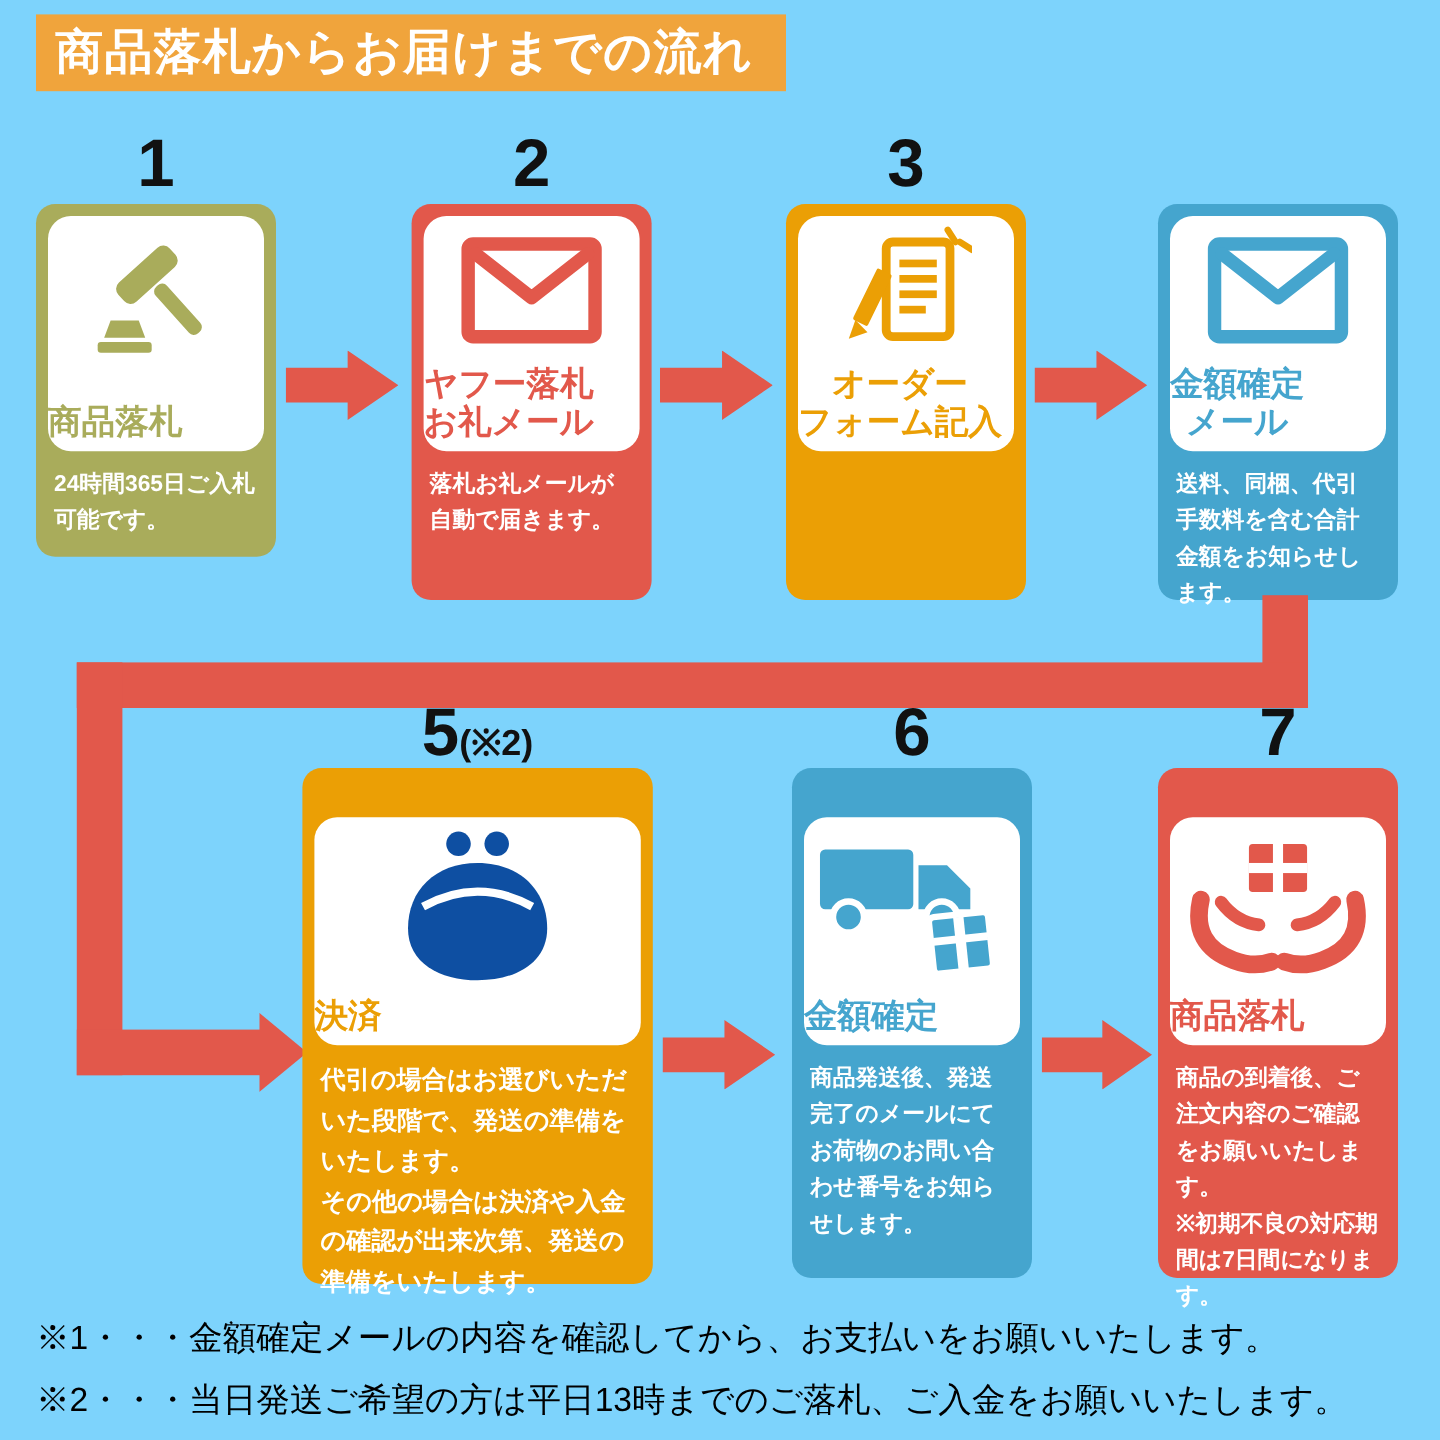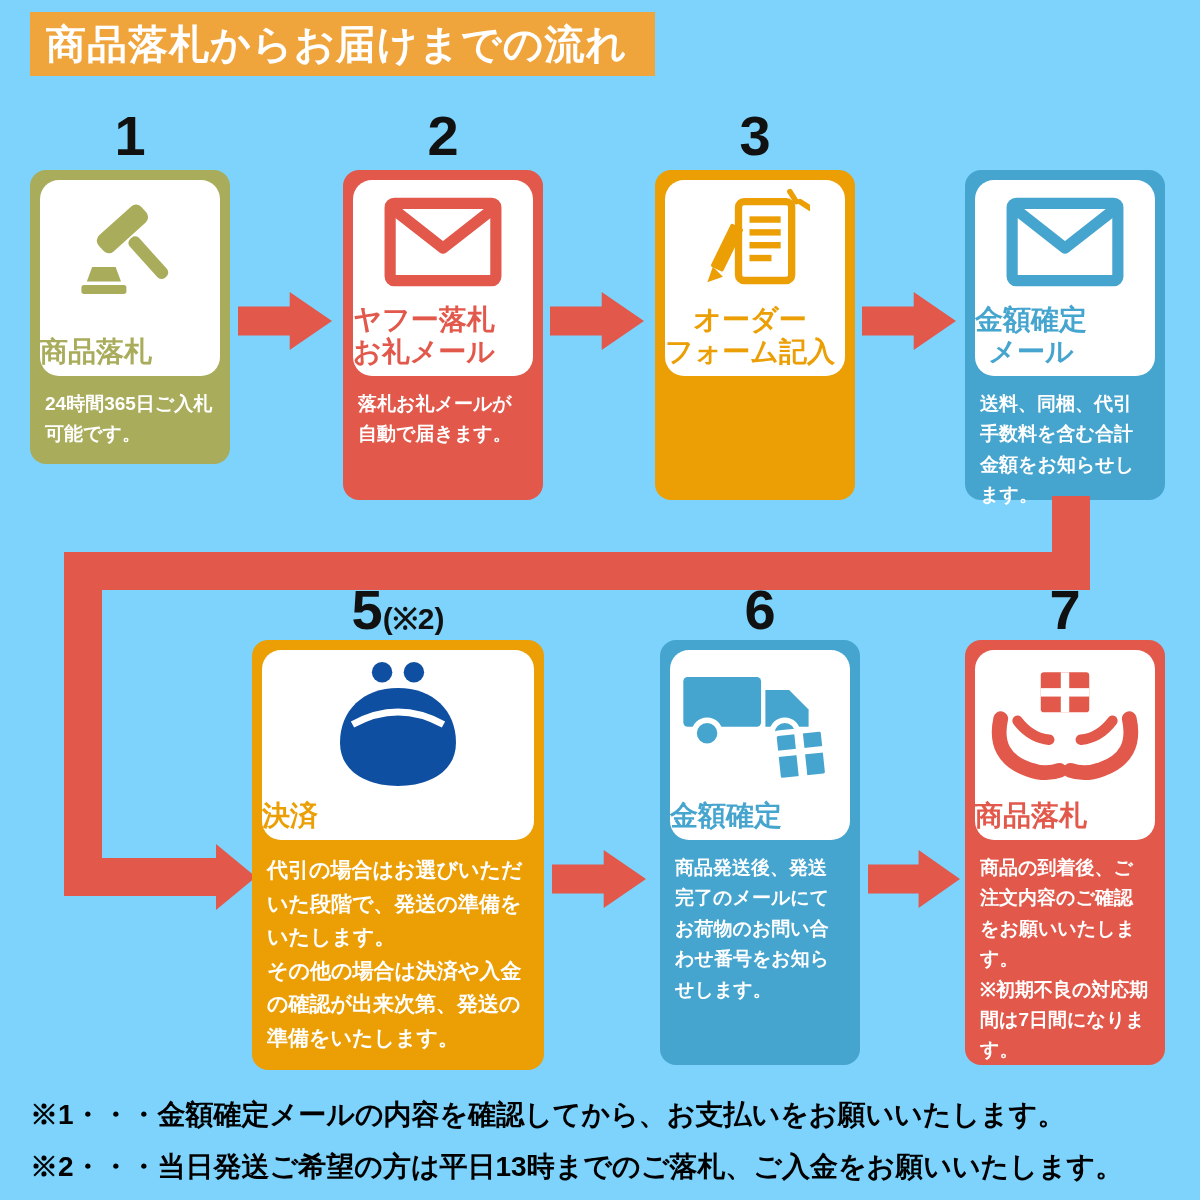--- a/index.html
+++ b/index.html
@@ -19,41 +19,41 @@
   .num .suffix{font-size:30px;font-weight:bold;}
   .card{
     position:absolute;background:var(--c);border-radius:16px;padding:10px;
     box-sizing:border-box;
   }
   .panel{
     background:#fff;border-radius:19px;display:flex;flex-direction:column;
     align-items:flex-start;justify-content:flex-end;overflow:hidden;
   }
   .row1 .panel{height:196px;}
-  .row2 .panel{height:190px;}
+  .row2 .panel{height:190px;margin-top:31px;}
   .icon{flex:1;display:flex;align-items:center;justify-content:center;color:var(--c);width:100%;}
   .title{
     color:var(--c);font-weight:bold;font-size:28px;line-height:1.15;text-align:center;
     white-space:pre-line;padding-bottom:8px;
   }
   .desc{
     color:#fff;font-weight:bold;font-size:19px;line-height:1.6;text-align:left;
     padding:13px 5px;white-space:pre-line;
   }
   .arrow{
     position:absolute;background:var(--c,#E2584B);
     clip-path:polygon(0 25%,55% 25%,55% 0,100% 50%,55% 100%,55% 75%,0 75%);
   }
   .pipe{position:absolute;background:var(--c,#E2584B);}
   .pipe-head{
     position:absolute;background:var(--c,#E2584B);
     clip-path:polygon(0 0,100% 50%,0 100%);
   }
   .note{
-    position:absolute;left:30px;color:#000;font-size:28px;font-weight:bold;white-space:nowrap;
+    position:absolute;left:30px;color:#000;font-size:28px;font-weight:normal;white-space:nowrap;
   }
 </style>
 </head>
 <body>
 
 <div class="stage">
 
   <div class="header" style="--c: #F0A43C;">商品落札からお届けまでの流れ</div>
 
   <div class="num" style="left:30px;top:108px;width:200px;"><span>1</span><span class="suffix"></span></div>

